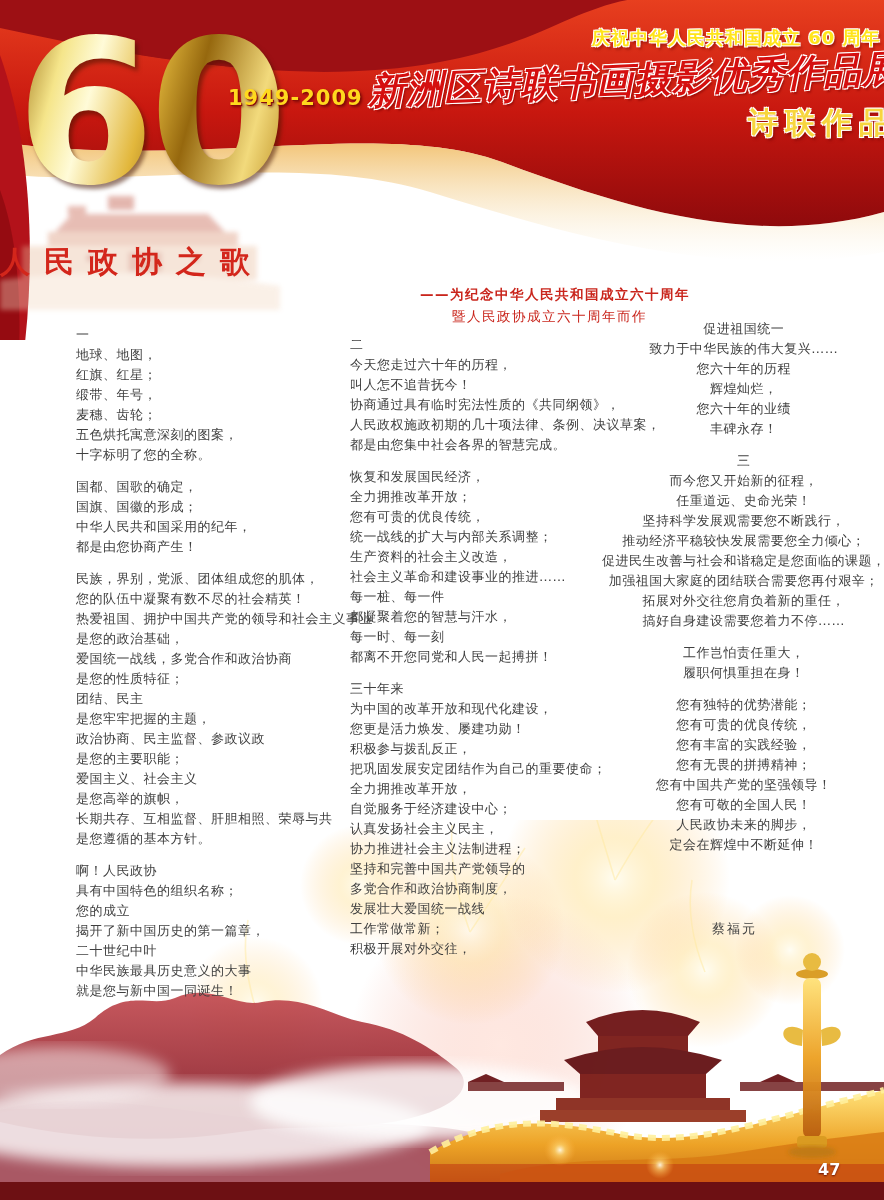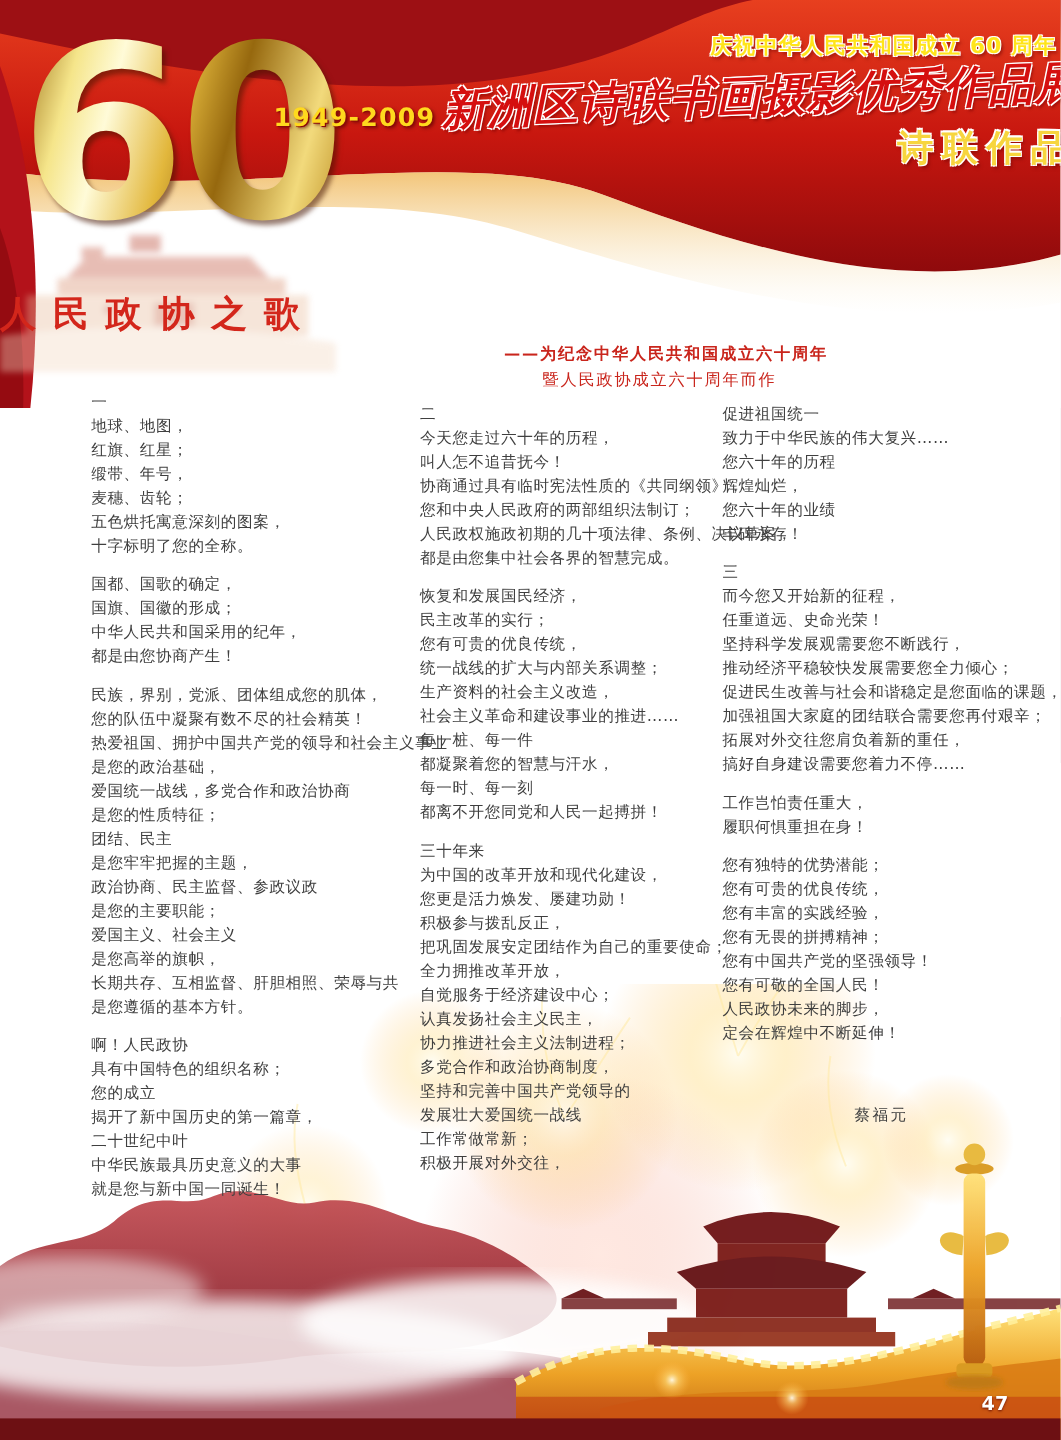--- a/index.html
+++ b/index.html
@@ -33,21 +33,21 @@
   .poem-title{position:absolute;left:0;top:242px;width:884px;text-align:left;
     font-size:30px;font-weight:800;color:#d3261b;letter-spacing:14px;z-index:6;}
   .subtitle1{position:absolute;left:420px;top:286px;font-size:13.5px;font-weight:700;
     color:#c9251c;letter-spacing:1.5px;z-index:6;white-space:nowrap;}
   .subtitle2{position:absolute;left:452px;top:308px;font-size:13.5px;font-weight:400;
     color:#c9251c;letter-spacing:1.5px;z-index:6;white-space:nowrap;}
 
   .pcol{position:absolute;z-index:5;}
   #col1{left:76px;top:326px;}
   #col2{left:350px;top:336px;}
-  #col3{left:602px;top:336px;}
+  #col3{left:602px;top:320px;text-align:center;}
   .pline{height:20px;font-size:13px;color:#3f3f3f;letter-spacing:.5px;white-space:nowrap;}
   .pline.blank{height:12px;}
   .author{position:absolute;left:712px;top:920px;font-size:13px;color:#3f3f3f;
     letter-spacing:2px;z-index:6;}
 
   
   #bottom-art{position:absolute;left:0;top:820px;width:884px;height:380px;z-index:1;}
   #footer-bar{position:absolute;left:0;top:1182px;width:884px;height:18px;background:#6d1013;z-index:7;}
   .page-num{position:absolute;left:818px;top:1160px;font-size:16px;font-weight:700;color:#ffffff;
     z-index:8;text-shadow:0 1px 2px rgba(80,0,0,.8);}
@@ -233,46 +233,45 @@
       <div class="pline">揭开了新中国历史的第一篇章，</div>
       <div class="pline">二十世纪中叶</div>
       <div class="pline">中华民族最具历史意义的大事</div>
       <div class="pline">就是您与新中国一同诞生！</div>
     </div>
   <div id="col2" class="pcol">
       <div class="pline">二</div>
       <div class="pline">今天您走过六十年的历程，</div>
       <div class="pline">叫人怎不追昔抚今！</div>
       <div class="pline">协商通过具有临时宪法性质的《共同纲领》，</div>
-      <div class="pline">您和中央人民政府的两部组织法制订；</div>
       <div class="pline">人民政权施政初期的几十项法律、条例、决议草案，</div>
       <div class="pline">都是由您集中社会各界的智慧完成。</div>
       <div class="pline blank"></div>
       <div class="pline">恢复和发展国民经济，</div>
-      <div class="pline">民主改革的实行；</div>
+      <div class="pline">全力拥推改革开放；</div>
       <div class="pline">您有可贵的优良传统，</div>
       <div class="pline">统一战线的扩大与内部关系调整；</div>
       <div class="pline">生产资料的社会主义改造，</div>
       <div class="pline">社会主义革命和建设事业的推进……</div>
       <div class="pline">每一桩、每一件</div>
       <div class="pline">都凝聚着您的智慧与汗水，</div>
       <div class="pline">每一时、每一刻</div>
       <div class="pline">都离不开您同党和人民一起搏拼！</div>
       <div class="pline blank"></div>
       <div class="pline">三十年来</div>
       <div class="pline">为中国的改革开放和现代化建设，</div>
       <div class="pline">您更是活力焕发、屡建功勋！</div>
       <div class="pline">积极参与拨乱反正，</div>
       <div class="pline">把巩固发展安定团结作为自己的重要使命；</div>
       <div class="pline">全力拥推改革开放，</div>
       <div class="pline">自觉服务于经济建设中心；</div>
       <div class="pline">认真发扬社会主义民主，</div>
       <div class="pline">协力推进社会主义法制进程；</div>
+      <div class="pline">坚持和完善中国共产党领导的</div>
       <div class="pline">多党合作和政治协商制度，</div>
-      <div class="pline">坚持和完善中国共产党领导的</div>
       <div class="pline">发展壮大爱国统一战线</div>
       <div class="pline">工作常做常新；</div>
       <div class="pline">积极开展对外交往，</div>
     </div>
   <div id="col3" class="pcol">
       <div class="pline">促进祖国统一</div>
       <div class="pline">致力于中华民族的伟大复兴……</div>
       <div class="pline">您六十年的历程</div>
       <div class="pline">辉煌灿烂，</div>
       <div class="pline">您六十年的业绩</div>

